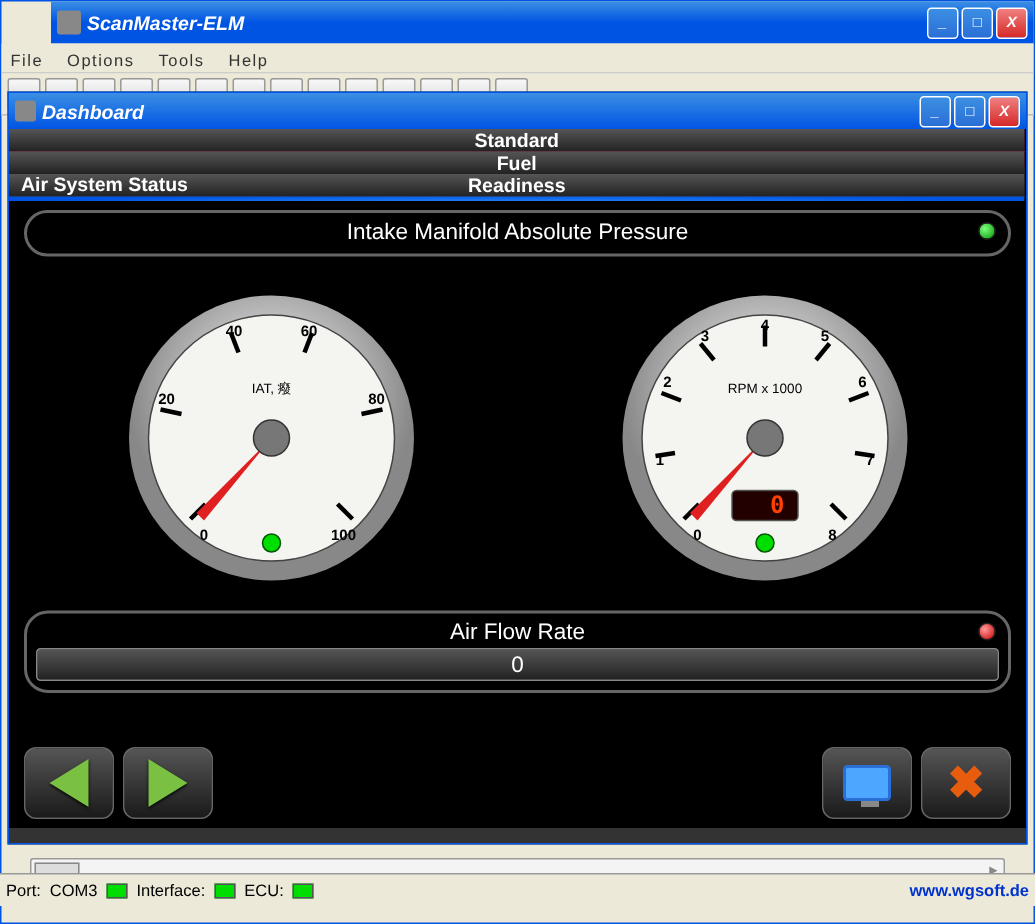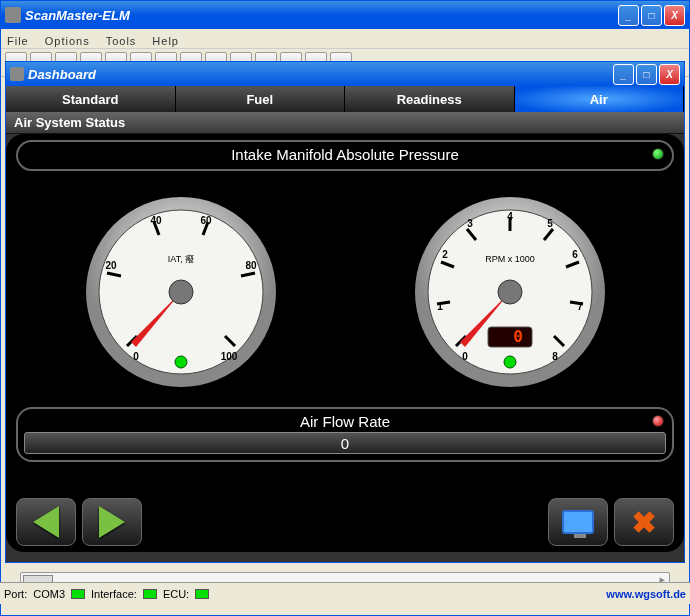--- a/index.html
+++ b/index.html
@@ -1,44 +1,44 @@
 <!DOCTYPE html>
 <html><head>
 <meta charset="utf-8">
 <style>
 * { box-sizing: border-box; margin: 0; padding: 0; }
 body { font-family: Tahoma, sans-serif; font-size: 11px; background: #ECE9D8; width: 690px; height: 616px; overflow: hidden; position: relative; }
 
 
 .outer-window { width: 690px; height: 616px; border: 1px solid #0054E3; background: #ECE9D8; }
-.outer-titlebar { height: 28px; background: linear-gradient(to bottom, #3B8FE3, #0054E3, #0054E3); display: flex; align-items: center; padding: 0 4px; color: white; font-weight: bold; font-size: 13px; font-style: italic; font-family: "Trebuchet MS", sans-serif; }
+.outer-titlebar { height: 28px; background: linear-gradient(to bottom, #3B8FE3, #0054E3, #0054E3); display: flex; align-items: center; padding: 0 4px; color: white; font-weight: bold; font-size: 13px; font-style: italic; font-family: "Trebuchet MS", sans-serif; margin-left: 33px; }
 .outer-titlebar .icon-app { width: 16px; height: 16px; background: #888; margin-right: 4px; border-radius: 2px; }
 .window-controls { margin-left: auto; display: flex; gap: 2px; }
 .winbtn { width: 21px; height: 21px; border: 1px solid white; border-radius: 3px; display: flex; align-items: center; justify-content: center; font-weight: bold; font-size: 10px; color: white; cursor: pointer; }
 .winbtn.min { background: linear-gradient(#3B8FE3,#2A6FD6); }
 .winbtn.max { background: linear-gradient(#3B8FE3,#2A6FD6); }
 .winbtn.close { background: linear-gradient(#F08080,#D62828); }
 .menubar { height: 20px; background: #ECE9D8; padding: 6px 6px; display: flex; gap: 16px; font-size: 11px; color: #333; border-bottom: 1px solid #ccc; }
 .menubar span { cursor: pointer; letter-spacing: 1px; }
 .toolbar { height: 28px; background: #ECE9D8; border-bottom: 1px solid #bbb; display: flex; align-items: center; padding: 0 4px; gap: 3px; }
 .tbicon { width: 22px; height: 22px; background: linear-gradient(#f8f8f8,#d0d0d0); border: 1px solid #999; border-radius: 2px; }
 
 
 .inner-window { position: absolute; top: 61px; left: 5px; width: 680px; height: 502px; border: 1px solid #0054E3; background: #333; }
 .inner-titlebar { height: 24px; background: linear-gradient(to bottom, #3B8FE3, #0054E3); display: flex; align-items: center; padding: 0 4px; color: white; font-weight: bold; font-size: 13px; font-style: italic; font-family: "Trebuchet MS", sans-serif; justify-content: flex-end; }
 .inner-titlebar .icon-app { width: 14px; height: 14px; background: #888; margin-right: 4px; border-radius: 2px; }
 
 
-.tabs { display: flex; height: 26px; background: #be185d; }
+.tabs { display: flex; height: 26px; background: #be185d; flex-direction: column; }
 .tab { flex: 1; display: flex; align-items: center; justify-content: center; color: #fff; font-size: 13px; font-weight: bold; cursor: pointer; background: linear-gradient(#555,#222); border-right: 1px solid #000; }
 .tab.active { background: radial-gradient(ellipse at center, #4DA6FF 0%, #0054E3 80%); }
 
 .section-header { background: linear-gradient(#666,#3a3a3a); color: white; font-size: 13px; font-weight: bold; padding: 3px 8px; border-bottom: 1px solid #111; }
 
-.content { background: #000; height: 418px; padding: 6px 10px 4px 10px; position: relative; border-radius: 18px; }
+.content { background: #000; height: 418px; padding: 6px 10px 4px 10px; position: relative; }
 
 
 .readout { border: 2px solid #666; border-radius: 16px; padding: 4px 6px 6px 6px; position: relative; margin-bottom: 6px; }
 .readout .title { color: white; font-size: 15px; text-align: center; font-family: sans-serif; }
 .readout .value-bar { height: 22px; background: linear-gradient(#555,#222); border: 1px solid #888; border-radius: 3px; color: white; font-size: 15px; display: flex; align-items: center; justify-content: center; margin-top: 2px; }
 .led { position: absolute; right: 8px; top: 6px; width: 12px; height: 12px; border-radius: 50%; border: 1px solid #222; }
 .led.green { background: radial-gradient(circle at 35% 35%, #7fff7f, #009900); }
 .led.red { background: radial-gradient(circle at 35% 35%, #ff9999, #cc0000); }
 
 

